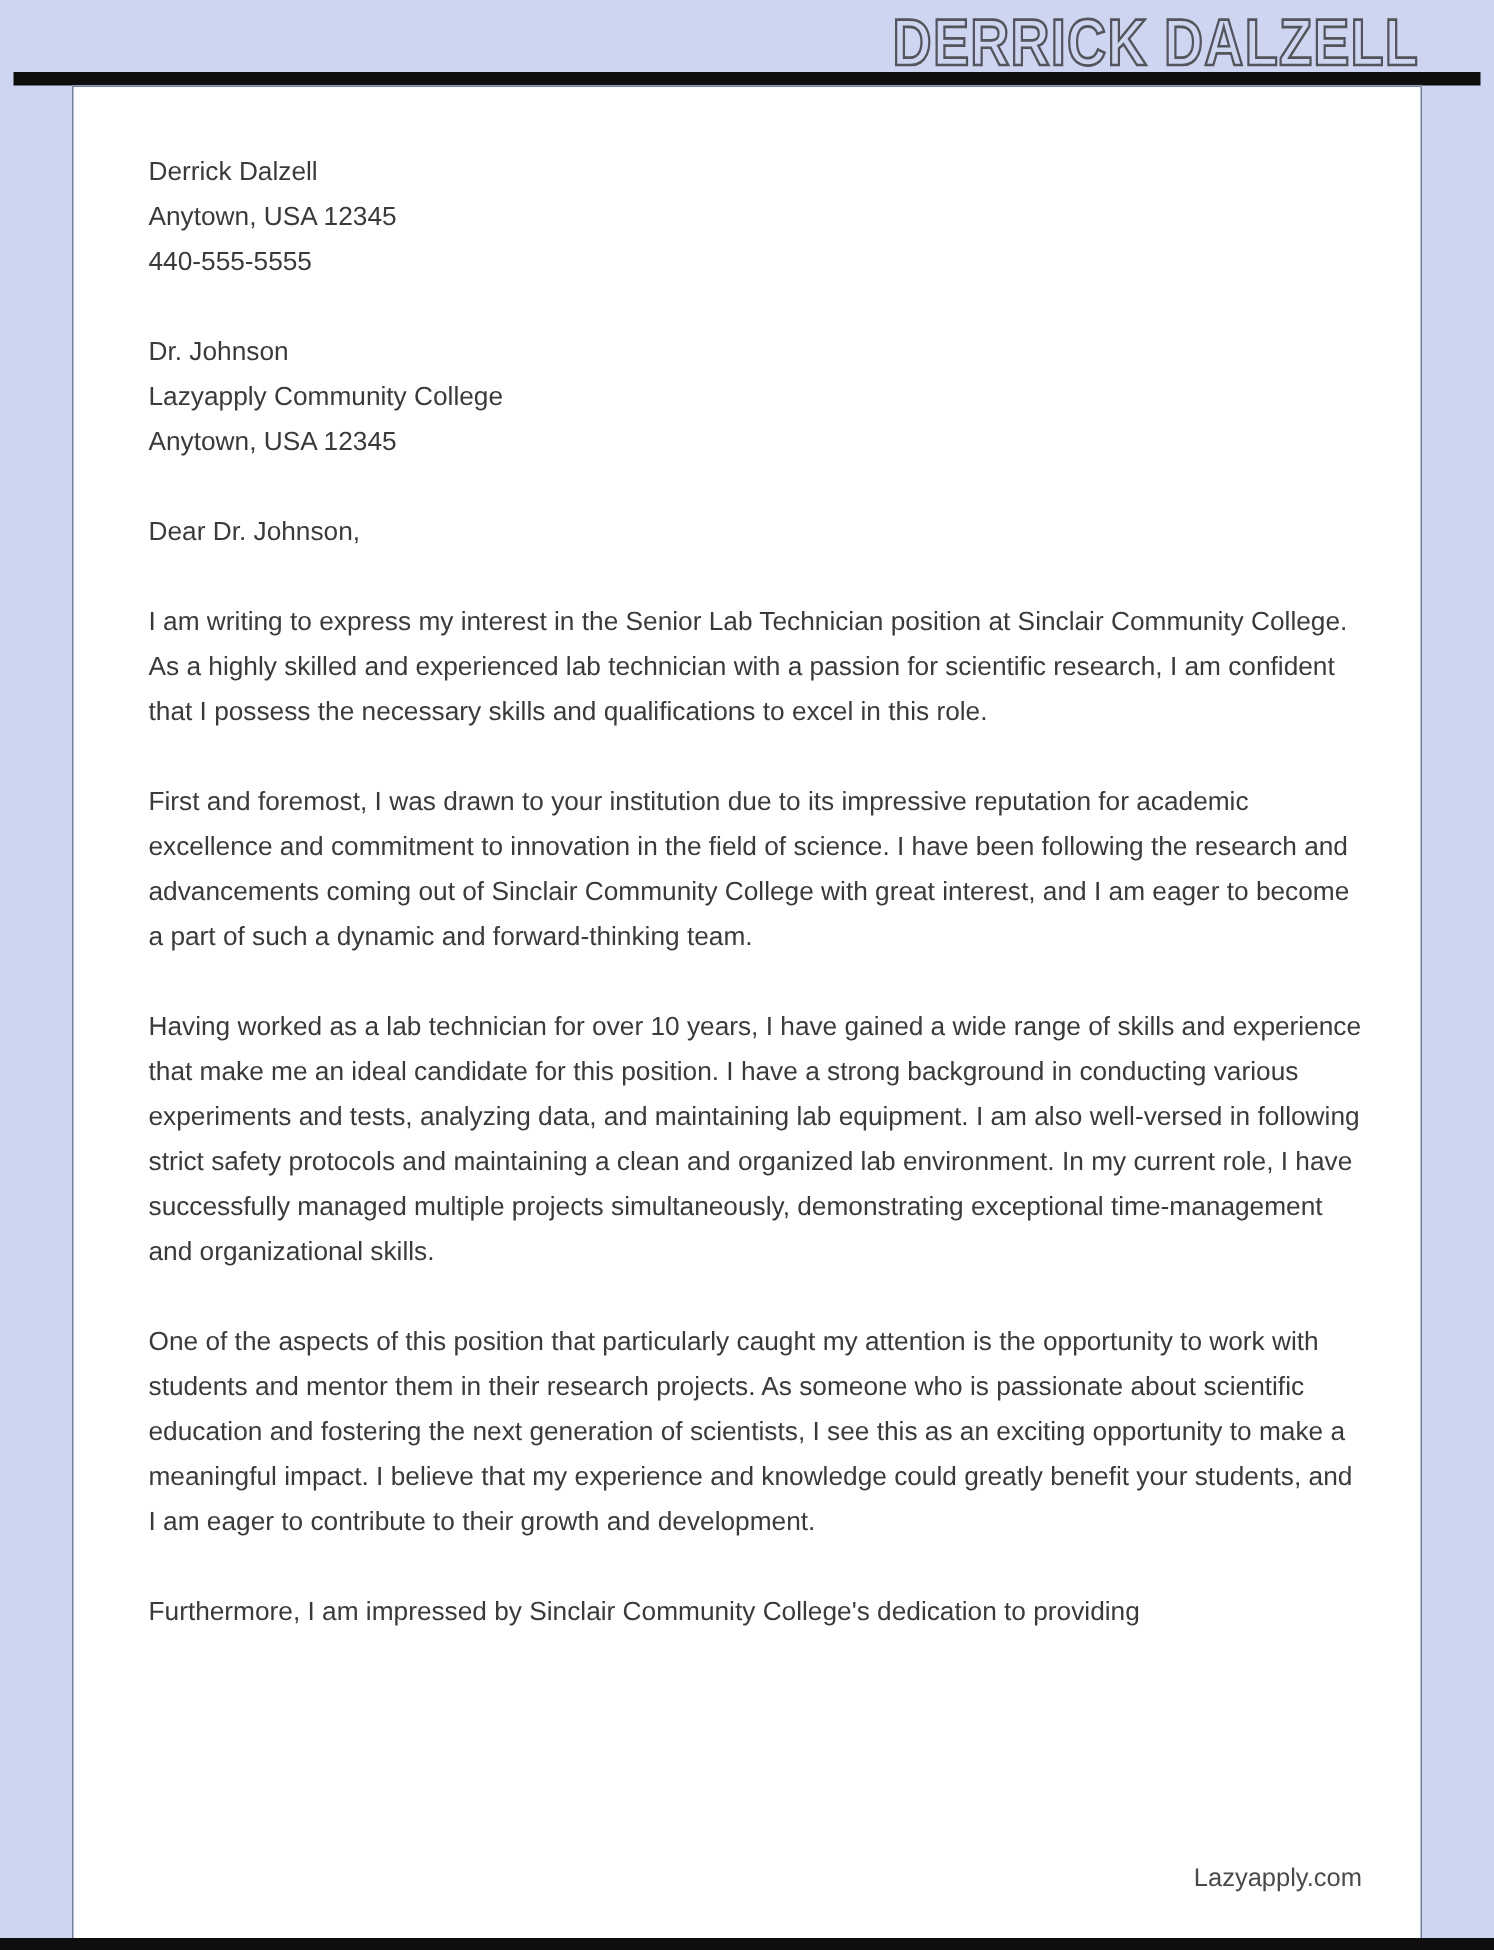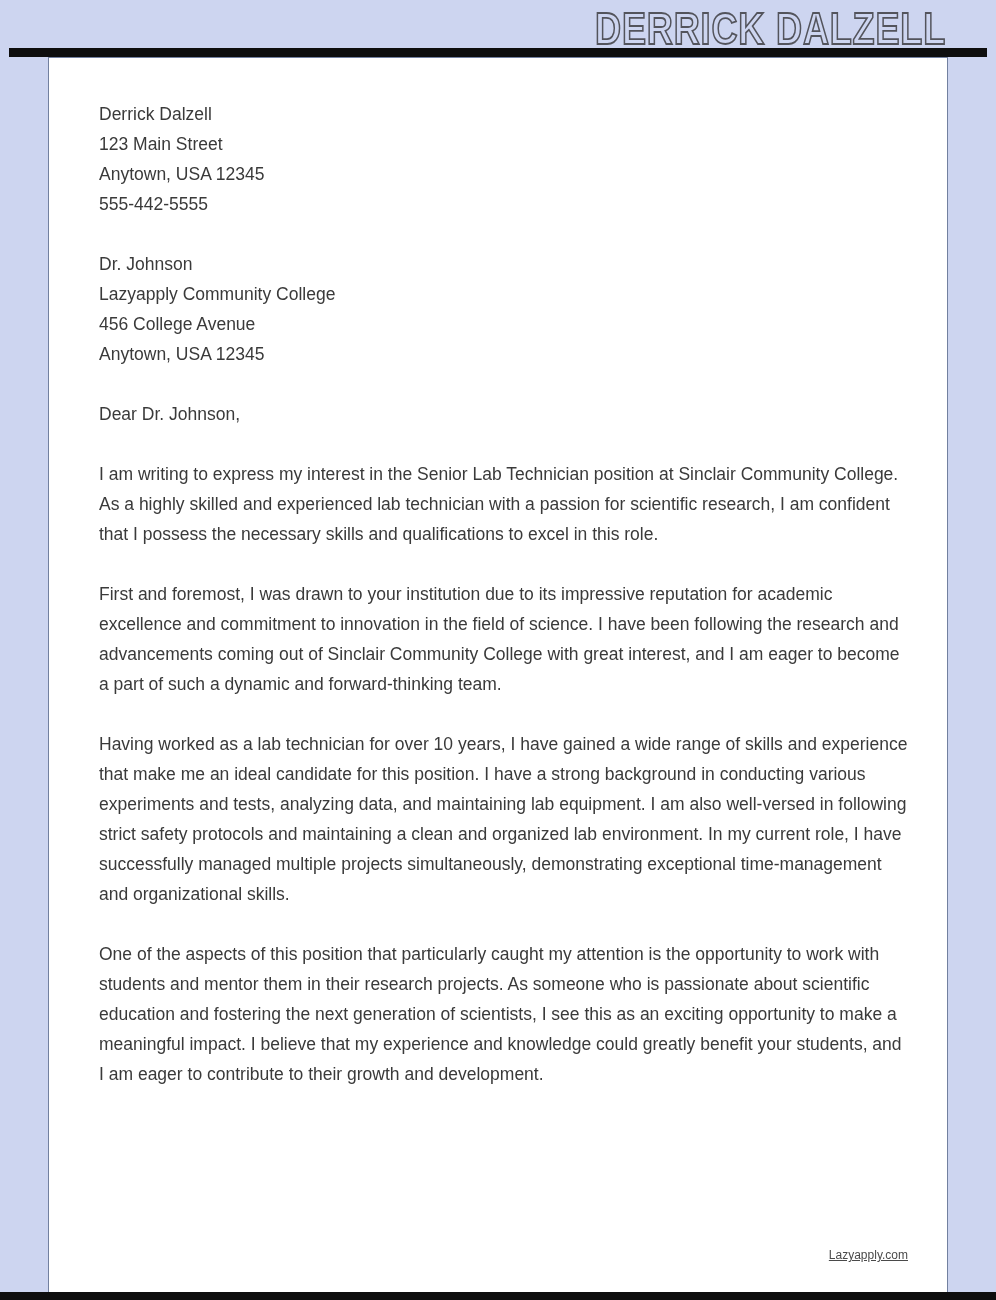--- a/index.html
+++ b/index.html
@@ -69,55 +69,53 @@
     color: #3a3a3a;
   }
 
   .block { margin: 0 0 30px 0; }
   .para  { margin: 12px 0 30px 0; }
 
   .watermark {
     position: absolute;
     right: 88px;
     bottom: 38px;
-    font-size: 12px;
+    font-size: 17px;
     color: #4a4a4a;
     z-index: 2;
-    text-decoration: underline;
   }
 </style>
 </head>
 <body>
 
 <div class="header-name">DERRICK DALZELL</div>
 
 <div class="top-bar"></div>
 
 <div class="page">
   <div class="letter">
 
     <div class="block">
       <div>Derrick Dalzell</div>
-      <div>123 Main Street</div>
       <div>Anytown, USA 12345</div>
-      <div>555-442-5555</div>
+      <div>440-555-5555</div>
     </div>
 
     <div class="block">
       <div>Dr. Johnson</div>
       <div>Lazyapply Community College</div>
-      <div>456 College Avenue</div>
       <div>Anytown, USA 12345</div>
     </div>
 
     <div class="block">Dear Dr. Johnson,</div>
 
     <p class="para">I am writing to express my interest in the Senior Lab Technician position at Sinclair Community College. As a highly skilled and experienced lab technician with a passion for scientific research, I am confident that I possess the necessary skills and qualifications to excel in this role.</p>
     <p class="para">First and foremost, I was drawn to your institution due to its impressive reputation for academic excellence and commitment to innovation in the field of science. I have been following the research and advancements coming out of Sinclair Community College with great interest, and I am eager to become a part of such a dynamic and forward-thinking team.</p>
     <p class="para">Having worked as a lab technician for over 10 years, I have gained a wide range of skills and experience that make me an ideal candidate for this position. I have a strong background in conducting various experiments and tests, analyzing data, and maintaining lab equipment. I am also well-versed in following strict safety protocols and maintaining a clean and organized lab environment. In my current role, I have successfully managed multiple projects simultaneously, demonstrating exceptional time-management and organizational skills.</p>
     <p class="para">One of the aspects of this position that particularly caught my attention is the opportunity to work with students and mentor them in their research projects. As someone who is passionate about scientific education and fostering the next generation of scientists, I see this as an exciting opportunity to make a meaningful impact. I believe that my experience and knowledge could greatly benefit your students, and I am eager to contribute to their growth and development.</p>
+    <p class="para">Furthermore, I am impressed by Sinclair Community College's dedication to providing</p>
 
   </div>
 </div>
 
 <div class="watermark">Lazyapply.com</div>
 
 <div class="bottom-bar"></div>
 
 </body></html>

